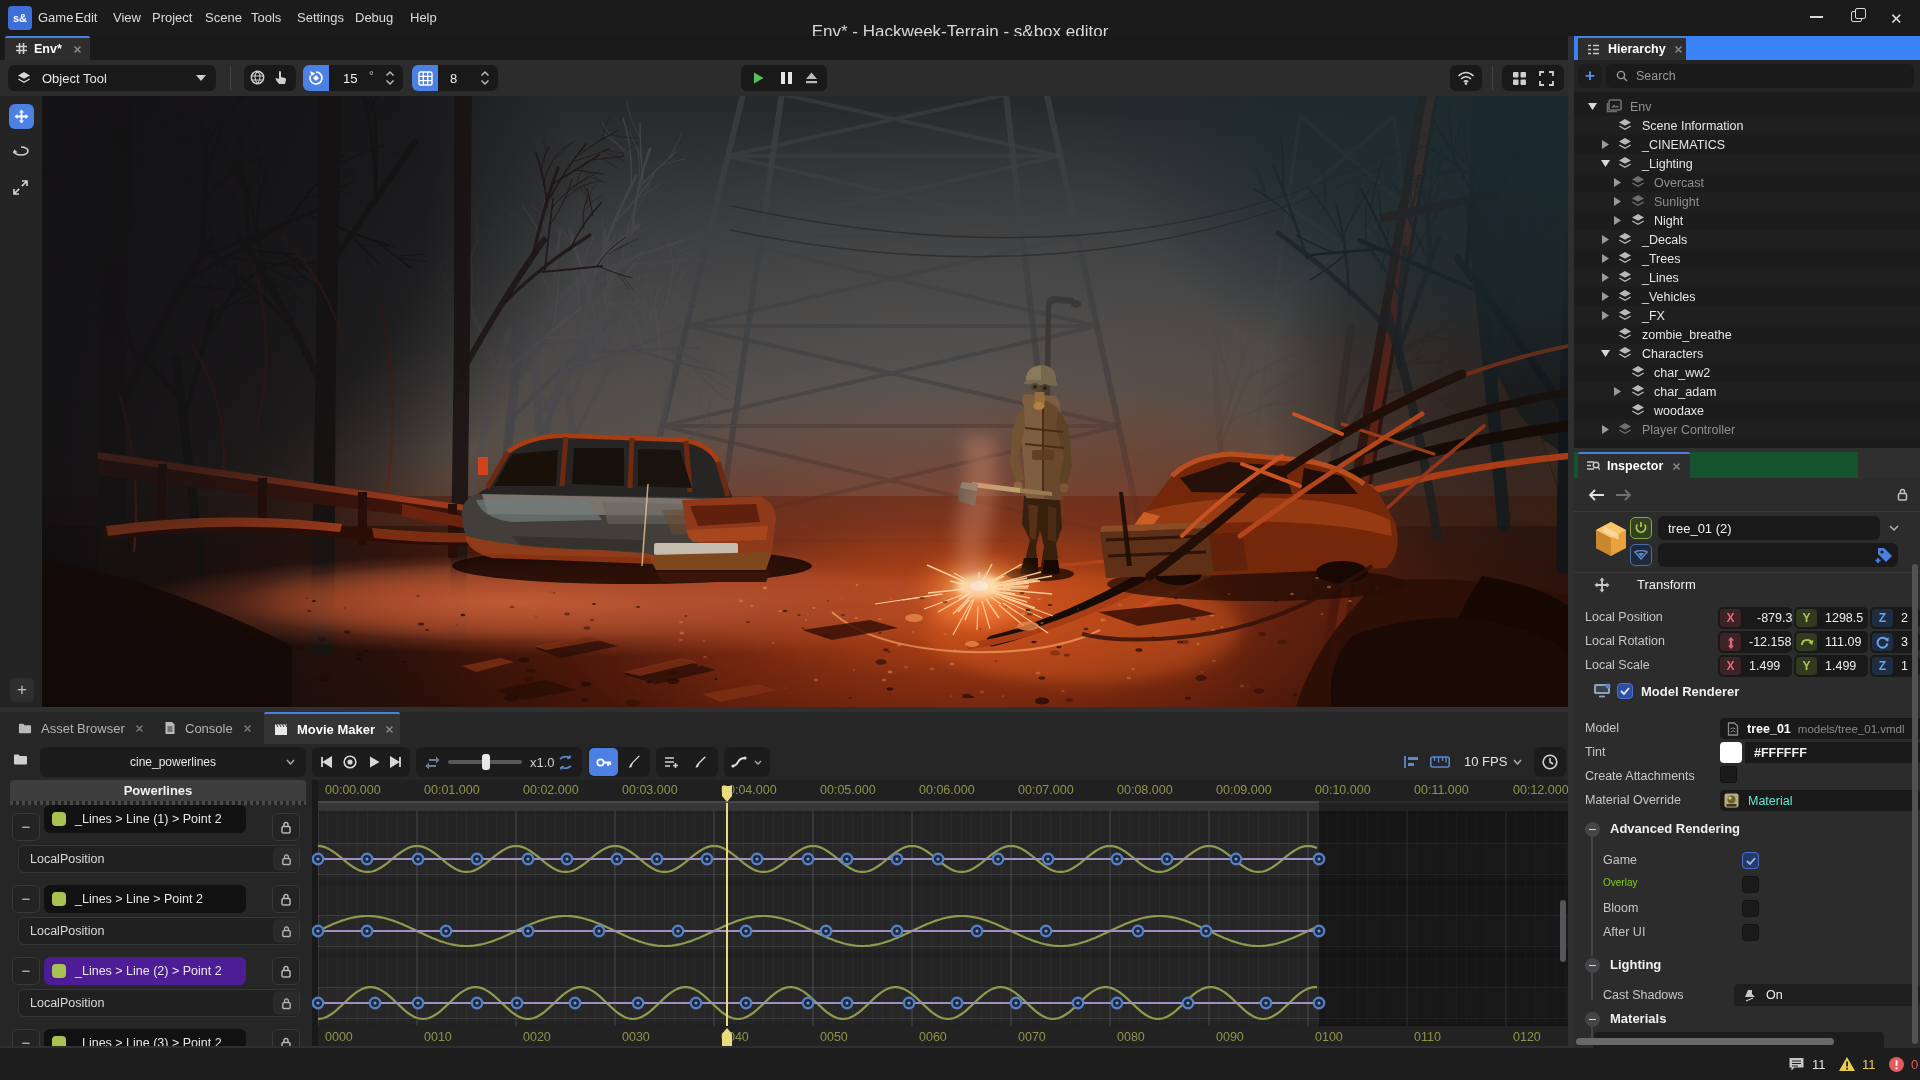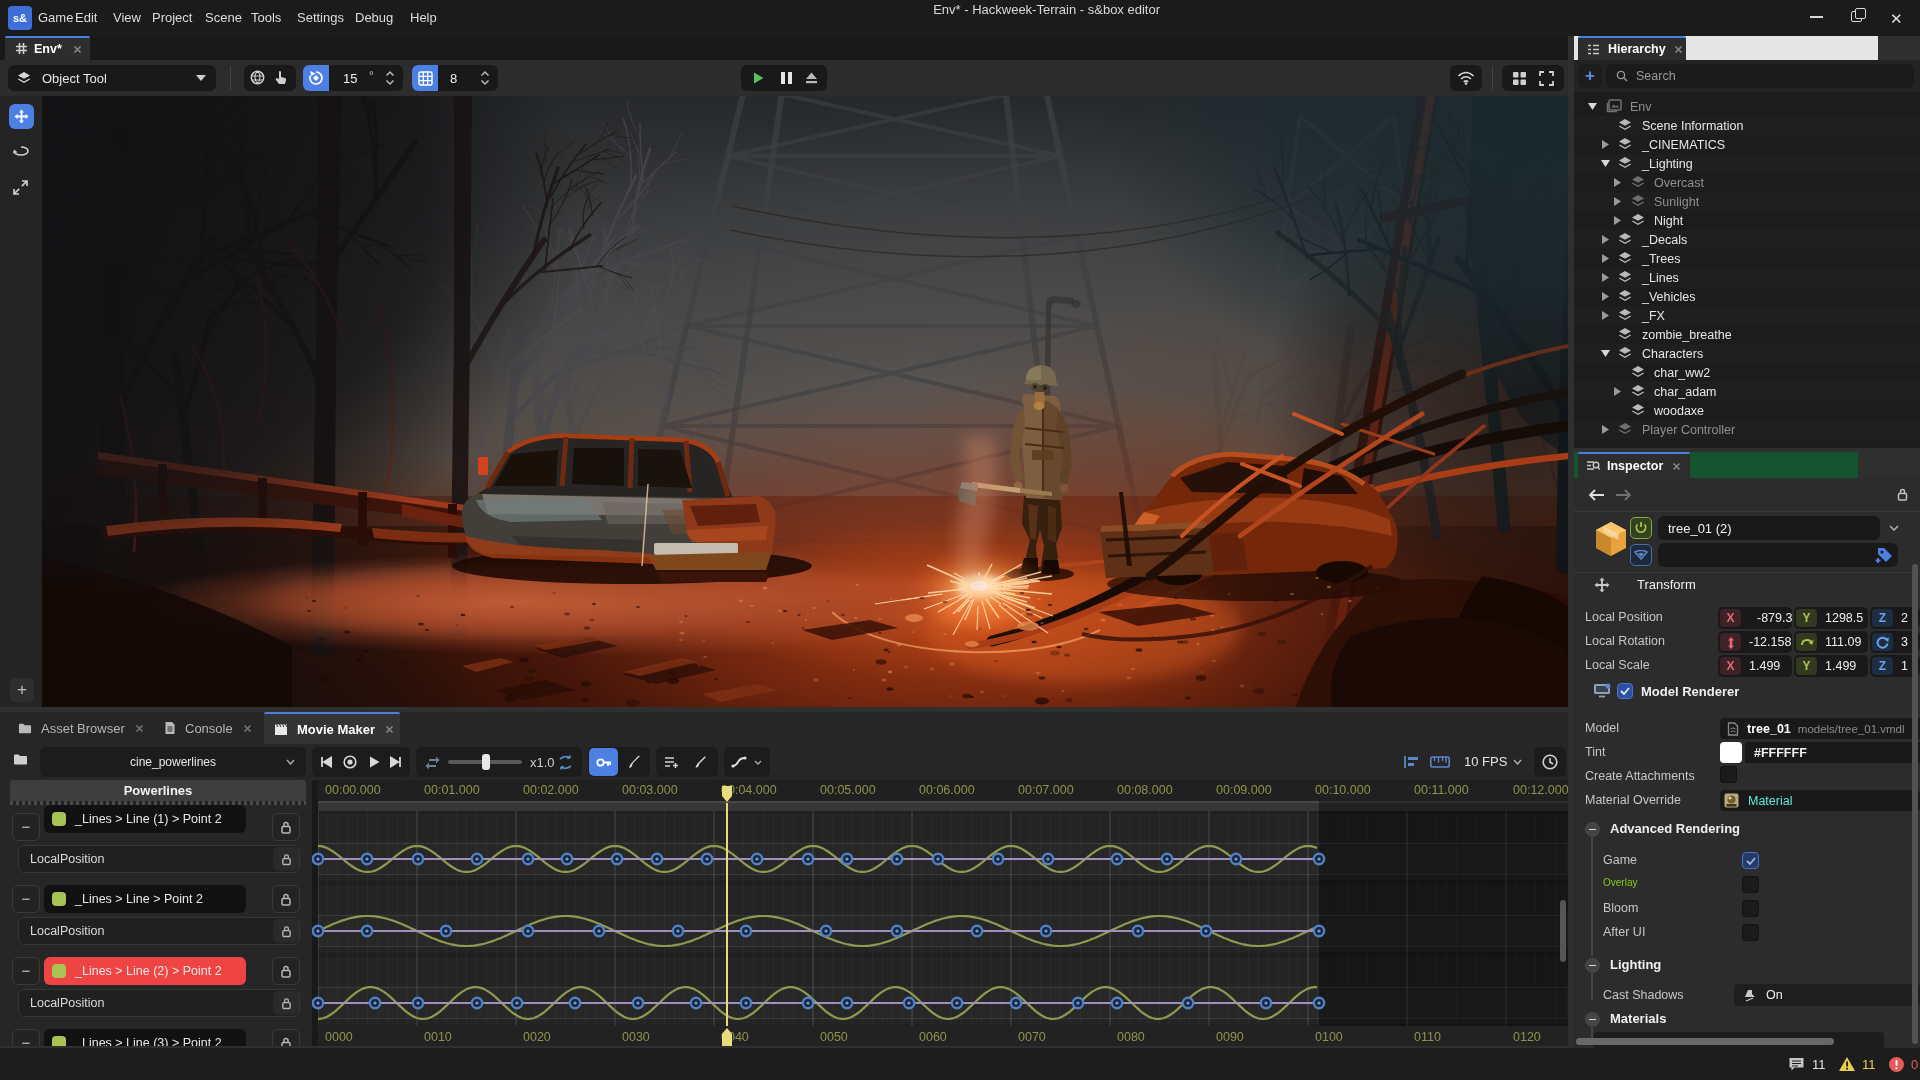--- a/index.html
+++ b/index.html
@@ -11,21 +11,21 @@
     <div class="abs flx" style="left:8px;top:6px;width:24px;height:24px;background:#3e6fd9;border-radius:4px;justify-content:center;color:#fff;font-size:11px;font-weight:bold">s&amp;</div>
     <div class="abs" style="left:38px;top:10px;font-size:13px;color:#dcdcdc">Game</div>
     <div class="abs" style="left:75px;top:10px;font-size:13px;color:#dcdcdc">Edit</div>
     <div class="abs" style="left:113px;top:10px;font-size:13px;color:#dcdcdc">View</div>
     <div class="abs" style="left:152px;top:10px;font-size:13px;color:#dcdcdc">Project</div>
     <div class="abs" style="left:205px;top:10px;font-size:13px;color:#dcdcdc">Scene</div>
     <div class="abs" style="left:251px;top:10px;font-size:13px;color:#dcdcdc">Tools</div>
     <div class="abs" style="left:297px;top:10px;font-size:13px;color:#dcdcdc">Settings</div>
     <div class="abs" style="left:355px;top:10px;font-size:13px;color:#dcdcdc">Debug</div>
     <div class="abs" style="left:410px;top:10px;font-size:13px;color:#dcdcdc">Help</div>
-    <div class="abs" style="left:760px;top:2px;width:400px;text-align:right;font-size:13px;color:#d8d8d8">Env* - Hackweek-Terrain - s&amp;box editor</div>
+    <div class="abs" style="left:760px;top:22px;width:400px;text-align:center;font-size:17px;color:#d8d8d8">Env* - Hackweek-Terrain - s&amp;box editor</div>
     <div class="abs" style="left:1810px;top:16px;width:13px;height:2px;background:#d8d8d8"></div>
     <div class="abs" style="left:1851px;top:11px;width:11px;height:11px;border:1.6px solid #d8d8d8;border-radius:2px"></div>
     <div class="abs" style="left:1855px;top:8px;width:11px;height:11px;border:1.6px solid #d8d8d8;border-radius:2px;background:#1b1b1c"></div>
     <div class="abs" style="left:1890px;top:10px;font-size:15px;color:#e0e0e0;font-weight:300">✕</div>
   </div>
 <div class="abs" style="left:0;top:36px;width:1568px;height:24px;background:#19191a">
     <div class="abs" style="left:5px;top:0;width:85px;height:24px;background:#2d2d2e;border-top:2px solid #4a80e0;border-radius:2px 2px 0 0">
       <div class="abs" style="left:10px;top:4px">
         <svg class="" style="width:13px;height:13px" width="13" height="13" viewBox="0 0 13 13">
           <path d="M4.5 1 V12 M8.5 1 V12 M1 4.5 H12 M1 8.5 H12" stroke="#d0d0d0" stroke-width="1.6"></path>
@@ -1512,21 +1512,21 @@
     <div class="abs flx" style="left:18px;top:137px;width:282px;height:28px;background:#202021;border:1px solid #363637;border-radius:6px">
       <div style="margin-left:11px;font-size:12.5px;color:#dadada">LocalPosition</div>
       <div class="abs flx" style="left:254px;top:1px;width:26px;height:24px;background:#2a2a2b;border-radius:5px;justify-content:center">
         <svg class="" style="width:11px" width="12" height="13" viewBox="0 0 12 13">
           <rect x="2" y="5.5" width="8" height="6.5" rx="1.2" fill="none" stroke="#b5b5b5" stroke-width="1.5"></rect>
           <path d="M4 5.5 V3.5 Q4 1.5 6 1.5 Q8 1.5 8 3.5 V5.5" fill="none" stroke="#b5b5b5" stroke-width="1.5"></path>
         </svg>
       </div>
     </div>
     <div class="abs" style="left:12px;top:177px;width:28px;height:28px;background:#232324;border:1px solid #39393a;border-radius:6px;color:#cfcfcf;text-align:center;line-height:25px;font-size:15px">−</div>
-    <div class="abs flx" style="left:44px;top:177px;width:202px;height:28px;background:#ef4444;border-radius:6px">
+    <div class="abs flx" style="left:44px;top:177px;width:202px;height:28px;background:#4c1d95;border-radius:6px">
       <div style="margin-left:8px;width:14px;height:14px;background:#a9c353;border-radius:4px"></div>
       <div style="margin-left:9px;font-size:12.5px;color:#e8e8e8;white-space:nowrap">_Lines &gt; Line (2) &gt; Point 2</div>
     </div>
     <div class="abs flx" style="left:272px;top:177px;width:28px;height:28px;background:#232324;border:1px solid #39393a;border-radius:6px;justify-content:center">
       <svg class="" style="width:12px" width="12" height="13" viewBox="0 0 12 13">
         <rect x="2" y="5.5" width="8" height="6.5" rx="1.2" fill="none" stroke="#b5b5b5" stroke-width="1.5"></rect>
         <path d="M4 5.5 V3.5 Q4 1.5 6 1.5 Q8 1.5 8 3.5 V5.5" fill="none" stroke="#b5b5b5" stroke-width="1.5"></path>
       </svg>
     </div>
     <div class="abs flx" style="left:18px;top:209px;width:282px;height:28px;background:#202021;border:1px solid #363637;border-radius:6px">
@@ -1843,21 +1843,21 @@
     <circle cx="876" cy="223" r="1.6" fill="#7b97c6"></circle>
     <circle cx="954" cy="223" r="5.2" fill="#182845" stroke="#5580c0" stroke-width="2.4"></circle>
     <circle cx="954" cy="223" r="1.6" fill="#7b97c6"></circle>
     <circle cx="1007" cy="223" r="5.2" fill="#182845" stroke="#5580c0" stroke-width="2.4"></circle>
     <circle cx="1007" cy="223" r="1.6" fill="#7b97c6"></circle>
     <line x1="415" y1="23" x2="415" y2="246" stroke="#e8dc7e" stroke-width="2"></line>
     <path d="M410 6 h10 v10 l-5 6 l-5 -6 z" fill="#e8dc7e"></path>
     <path d="M410 266 v-12 l5 -6 l5 6 v12 z" fill="#e8dc7e"></path>
   </svg>
 <div class="abs" style="left:1560px;top:900px;width:6px;height:62px;background:#55555a;border-radius:3px"></div>
-<div class="abs" style="left:1574px;top:36px;width:304px;height:24px;background:#e5e5e5">
+<div class="abs" style="left:1574px;top:36px;width:346px;height:24px;background:#3b82f6">
     <div class="abs flx" style="left:4px;top:0;width:108px;height:24px;background:#2d2d2e;border-top:2px solid #4a80e0;border-radius:2px 2px 0 0">
       <svg class="" style="margin-left:9px" width="13" height="11" viewBox="0 0 13 11">
         <path d="M1 1.5 H4 M6 1.5 H12 M1 5.5 H4 M6 5.5 H12 M1 9.5 H4 M6 9.5 H12" stroke="#c8c8c8" stroke-width="1.6"></path>
       </svg>
       <div style="margin-left:8px;font-size:12.5px;font-weight:bold;color:#fff">Hierarchy</div>
       <div style="margin-left:8px">
         <svg class="" style="width:9px;height:9px" width="9" height="9" viewBox="0 0 9 9">
           <path d="M1.5 1.5 L7.5 7.5 M7.5 1.5 L1.5 7.5" stroke="#888" stroke-width="1.5"></path>
         </svg>
       </div>

